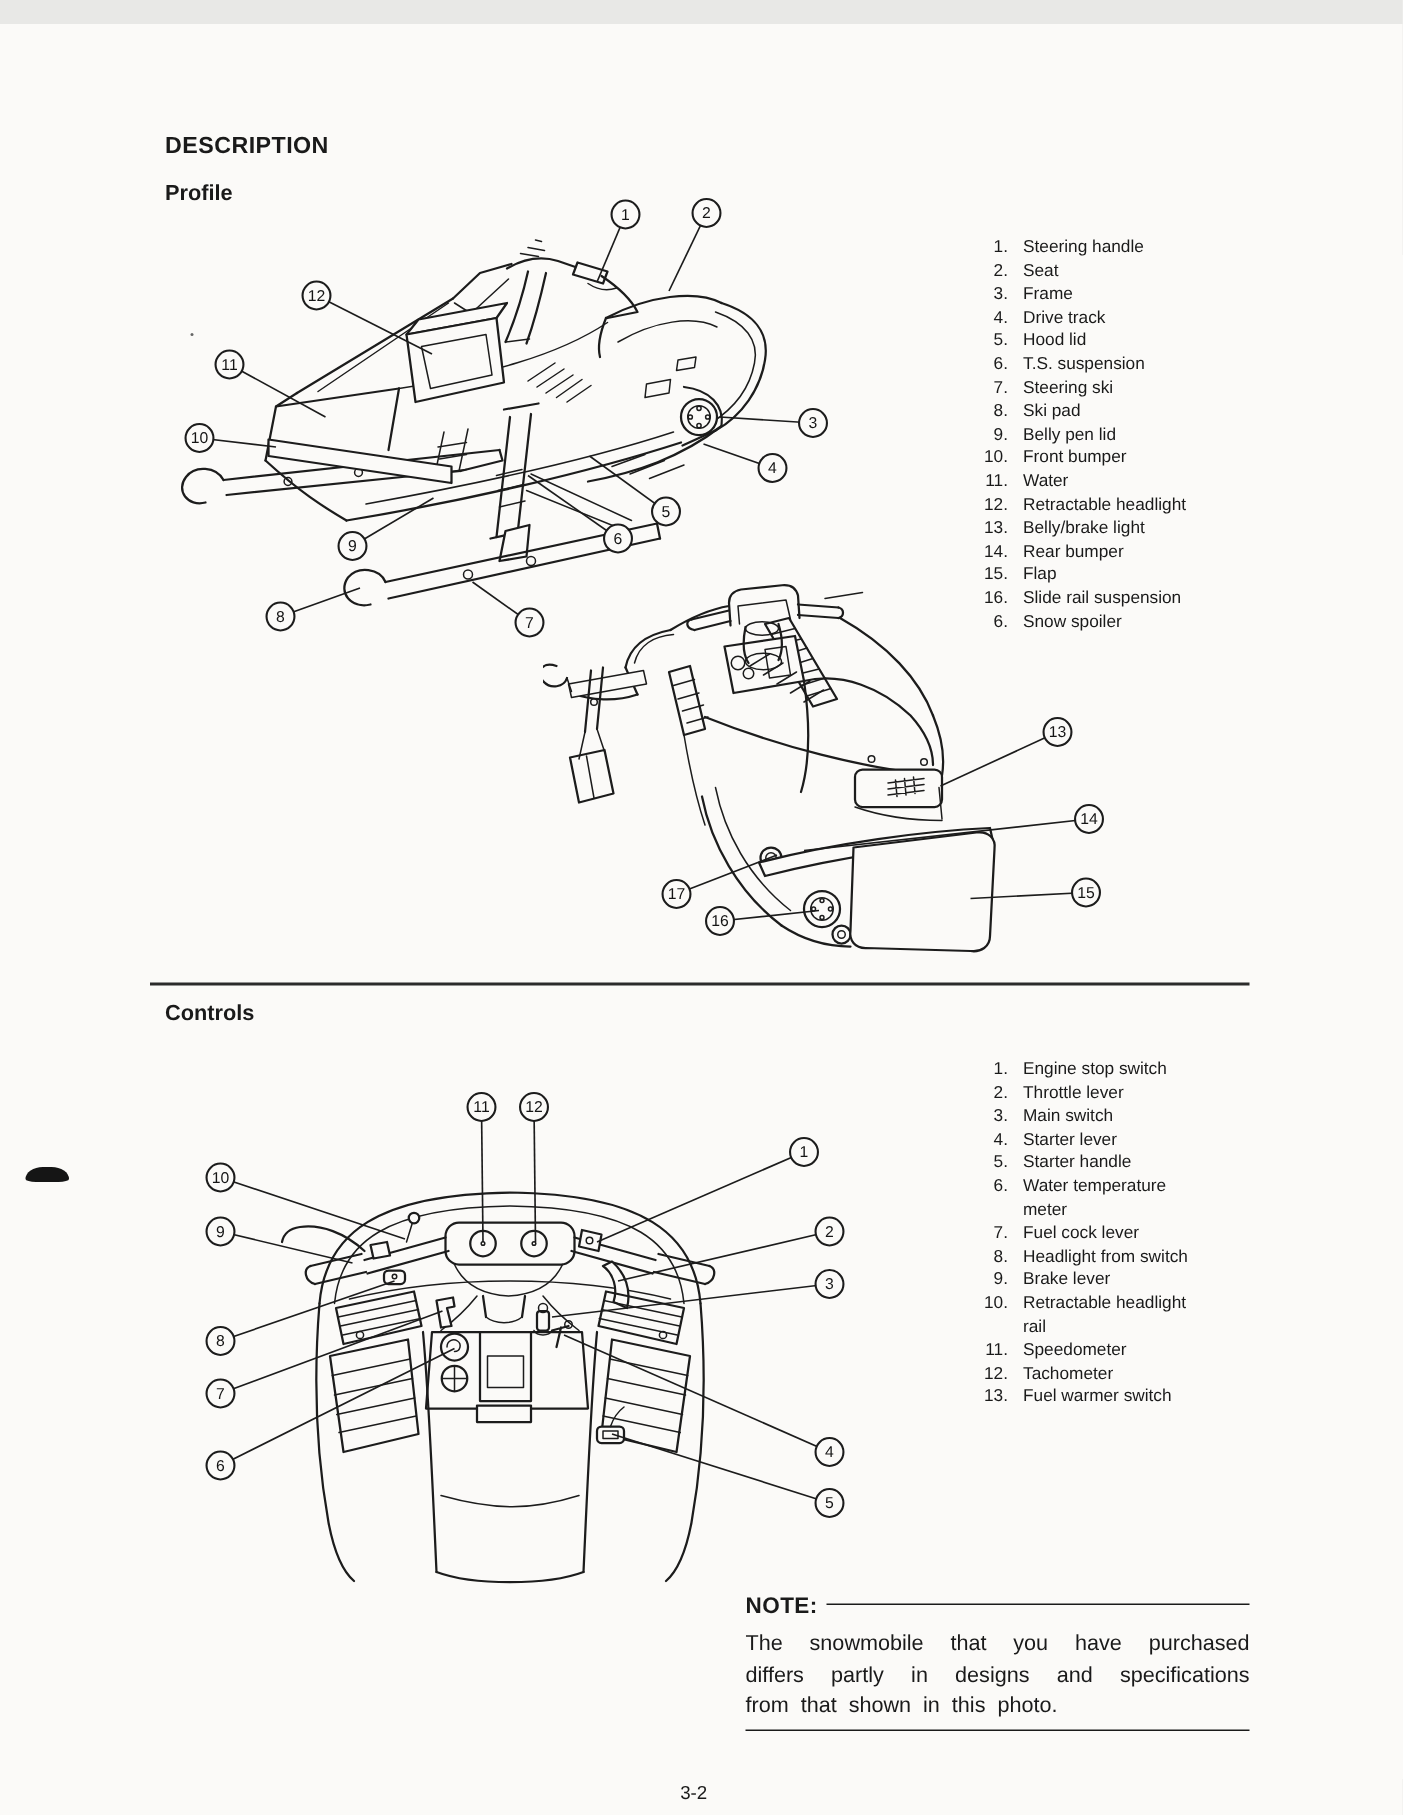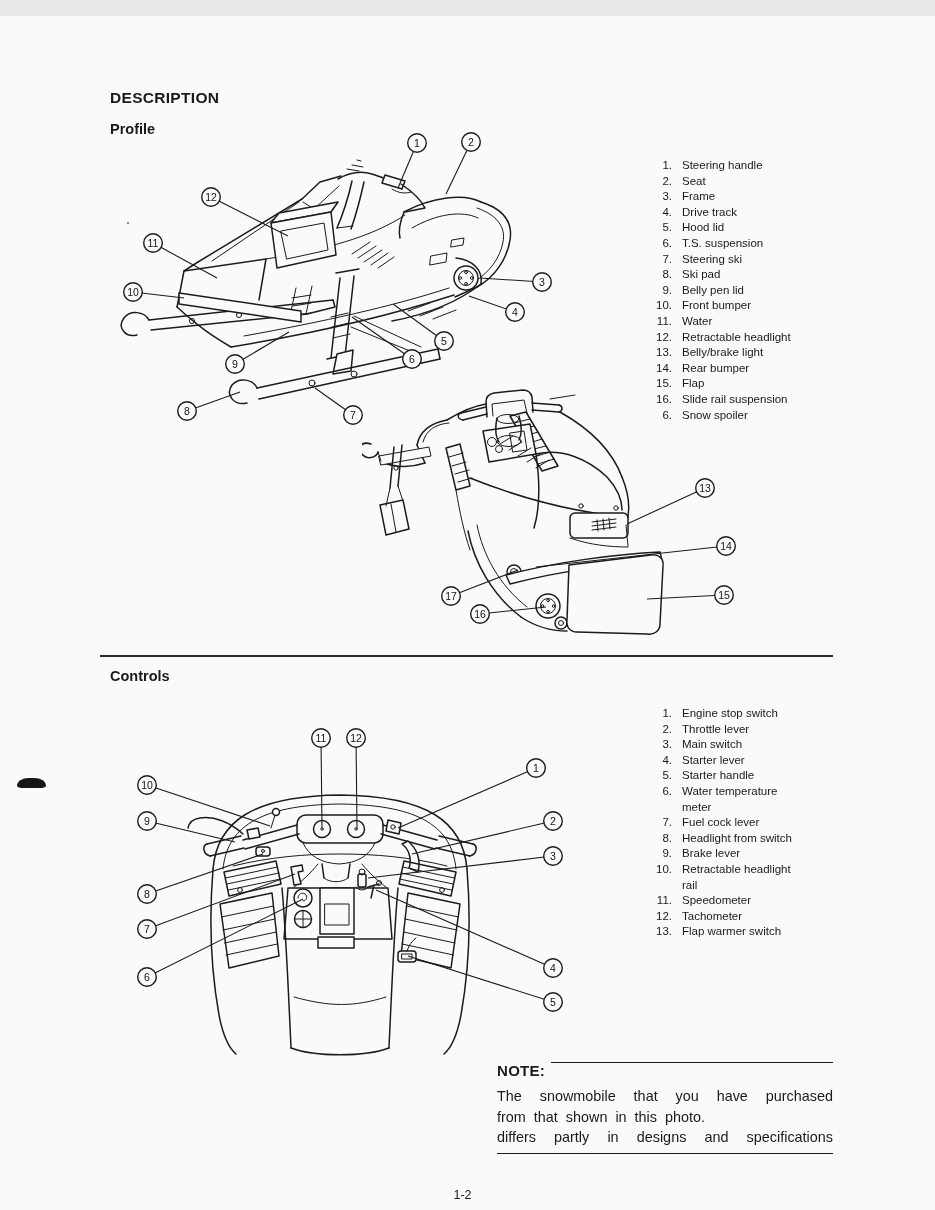--- a/index.html
+++ b/index.html
@@ -23,21 +23,21 @@
   #fig-profile-main{left:110px;top:112px;}
   #fig-profile-rear{left:362px;top:368px;}
   #fig-controls{left:115px;top:700px;}
   .ln{fill:none;stroke:#1c1c1c;stroke-width:1.5;stroke-linecap:round;stroke-linejoin:round;}
   .thin{stroke-width:1;}
   .fillp{fill:#fbfaf8;}
   .leader{stroke:#1c1c1c;stroke-width:1.1;}
   .co{fill:#fbfaf8;stroke:#1c1c1c;stroke-width:1.4;}
   .cn{font:10.5px "Liberation Sans",sans-serif;fill:#151515;text-anchor:middle;}
   .note{position:absolute;left:497px;top:1046px;width:336px;}
-  .note-head{display:flex;align-items:flex-start;}
+  .note-head{display:flex;align-items:center;}
   .note-head-label{font-size:15px;font-weight:700;letter-spacing:.3px;}
   .note-head-line{flex:1;border-bottom:1.8px solid #1a1a1a;margin:0 0 3px 6px;}
   .note-body{margin-top:7px;}
   .note-line{font-size:14.4px;line-height:20.6px;text-align:justify;text-align-last:justify;}
   .note-line.last{text-align-last:left;word-spacing:4px;}
   .note-rule{border-bottom:1.8px solid #1a1a1a;margin-top:5px;}
   .pageno{position:absolute;left:0;width:925px;top:1172px;text-align:center;font-size:12.5px;}
   .edge-mark{position:absolute;left:17px;top:762px;width:29px;height:10px;background:#151515;
     border-radius:50% 50% 30% 30% / 100% 100% 25% 25%;}
   .speck{position:absolute;left:127px;top:206px;width:2px;height:2px;background:#666;border-radius:50%;}
@@ -595,32 +595,32 @@
       </div>
       <div class="part-row">
         <span class="part-num">12.</span>
         <span class="part-label">
           <div>Tachometer</div>
         </span>
       </div>
       <div class="part-row">
         <span class="part-num">13.</span>
         <span class="part-label">
-          <div>Flap warmer switch</div>
+          <div>Fuel warmer switch</div>
         </span>
       </div>
     </div>
 
   <div class="note">
     <div class="note-head">
       <span class="note-head-label">NOTE:</span>
       <span class="note-head-line"></span>
     </div>
     <div class="note-body" id="note-body">
         <div class="note-line">The snowmobile that you have purchased</div>
+        <div class="note-line">differs partly in designs and specifications</div>
         <div class="note-line last">from that shown in this photo.</div>
-        <div class="note-line">differs partly in designs and specifications</div>
       </div>
     <div class="note-rule"></div>
   </div>
 
-  <div class="pageno">1-2</div>
+  <div class="pageno">3-2</div>
 </div>
 
 </body></html>

